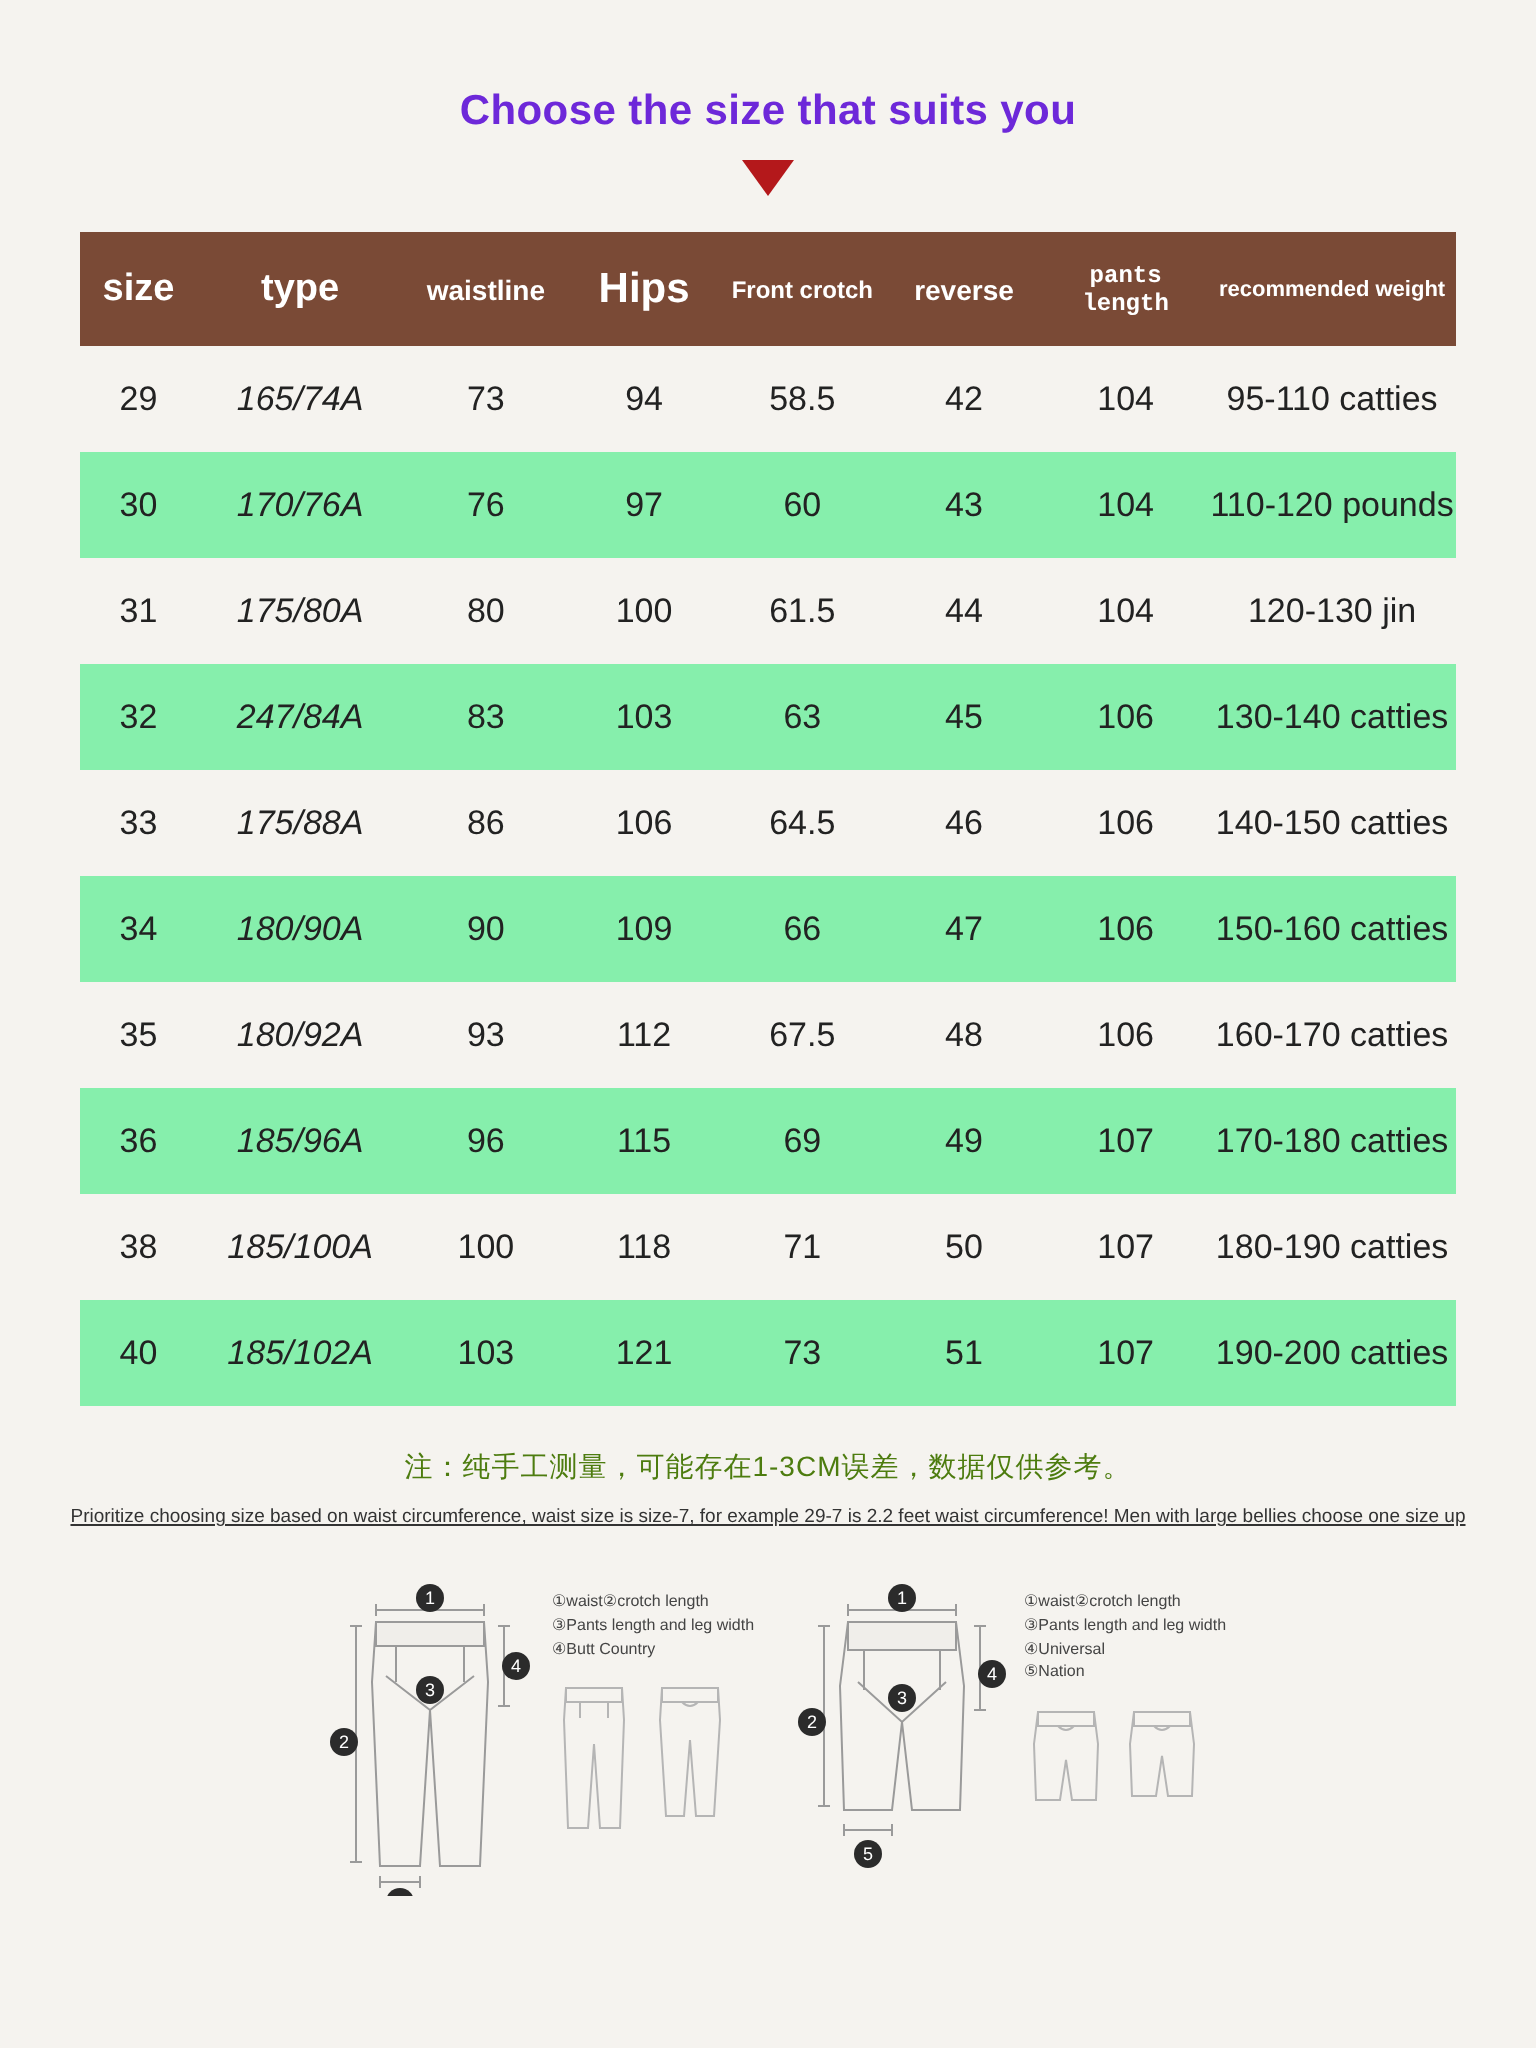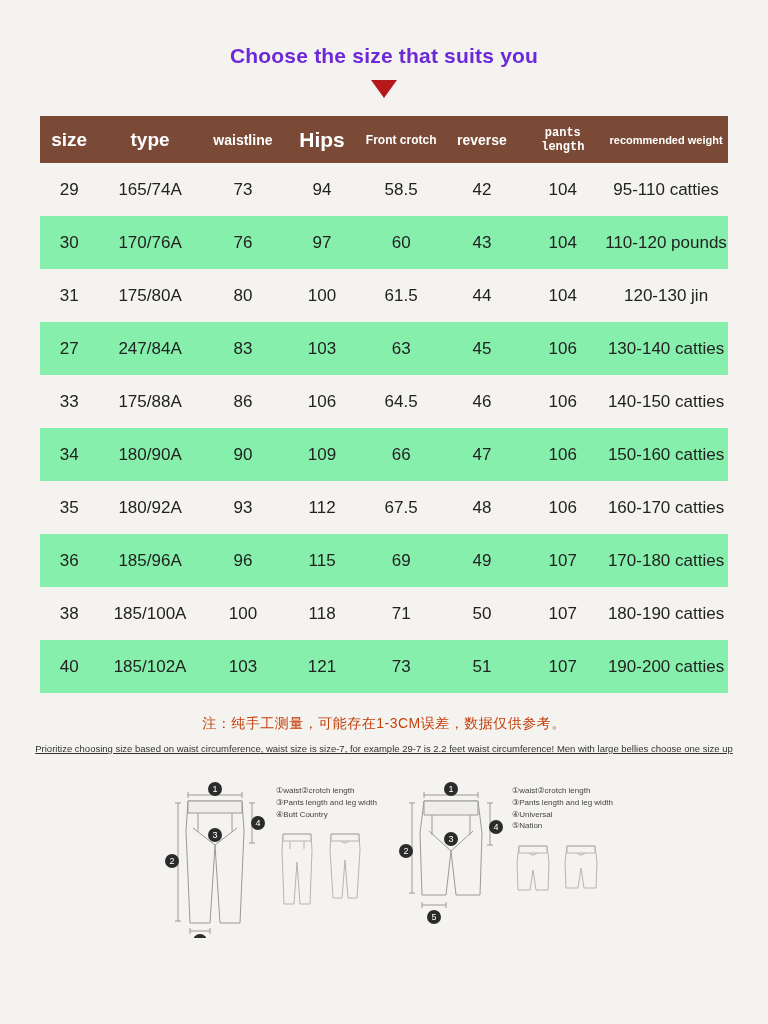--- a/index.html
+++ b/index.html
@@ -46,21 +46,21 @@
   }
   table.size-table {
     width: 100%;
     border-collapse: collapse;
     table-layout: fixed;
   }
   table.size-table thead th {
     background: #7a4a36;
     color: #ffffff;
     font-weight: bold;
-    height: 47px;
+    height: 57px;
     vertical-align: middle;
     text-align: center;
     padding: 0 2px;
   }
   th.h-size { font-size: 19px; }
   th.h-type { font-size: 19px; }
   th.h-waistline { font-size: 14px; }
   th.h-hips { font-size: 21px; }
   th.h-frontcrotch { font-size: 12px; }
   th.h-reverse { font-size: 14px; }
@@ -71,41 +71,41 @@
     height: 51px;
     text-align: center;
     vertical-align: middle;
     font-size: 17px;
     color: #222;
   }
   tbody tr.row-odd td { background: #86efac; }
   tbody tr.row-even td { background: #f5f3ef; }
 
   td.c-size { font-size: 17px; }
-  td.c-type { font-size: 17px; }
+  td.c-type { font-size: 17px; font-style: italic; }
   td.c-waistline { font-size: 17px; }
   td.c-hips { font-size: 17px; }
   td.c-frontcrotch { font-size: 17px; }
   td.c-reverse { font-size: 17px; }
   td.c-pantslength { font-size: 17px; }
   td.c-weight { font-size: 14px; }
 
   col.col-size { width: 8.5%; }
   col.col-type { width: 15%; }
   col.col-waistline { width: 12%; }
   col.col-hips { width: 11%; }
   col.col-frontcrotch { width: 12%; }
   col.col-reverse { width: 11.5%; }
   col.col-pantslength { width: 12%; }
   col.col-weight { width: 18%; }
 
   .note-cn {
     text-align: center;
     font-size: 14px;
-    color: #c2410c;
+    color: #4d7c0f;
     margin-top: 22px;
     letter-spacing: 0.5px;
   }
   .note-en {
     text-align: center;
     font-size: 9.5px;
     color: #333;
     margin-top: 10px;
     padding: 0 28px;
     line-height: 1.3;
@@ -198,21 +198,21 @@
           <td class="c-size">31</td>
           <td class="c-type">175/80A</td>
           <td class="c-waistline">80</td>
           <td class="c-hips">100</td>
           <td class="c-frontcrotch">61.5</td>
           <td class="c-reverse">44</td>
           <td class="c-pantslength">104</td>
           <td class="c-weight">120-130 jin</td>
         </tr>
         <tr class="row-odd">
-          <td class="c-size">27</td>
+          <td class="c-size">32</td>
           <td class="c-type">247/84A</td>
           <td class="c-waistline">83</td>
           <td class="c-hips">103</td>
           <td class="c-frontcrotch">63</td>
           <td class="c-reverse">45</td>
           <td class="c-pantslength">106</td>
           <td class="c-weight">130-140 catties</td>
         </tr>
         <tr class="row-even">
           <td class="c-size">33</td>

